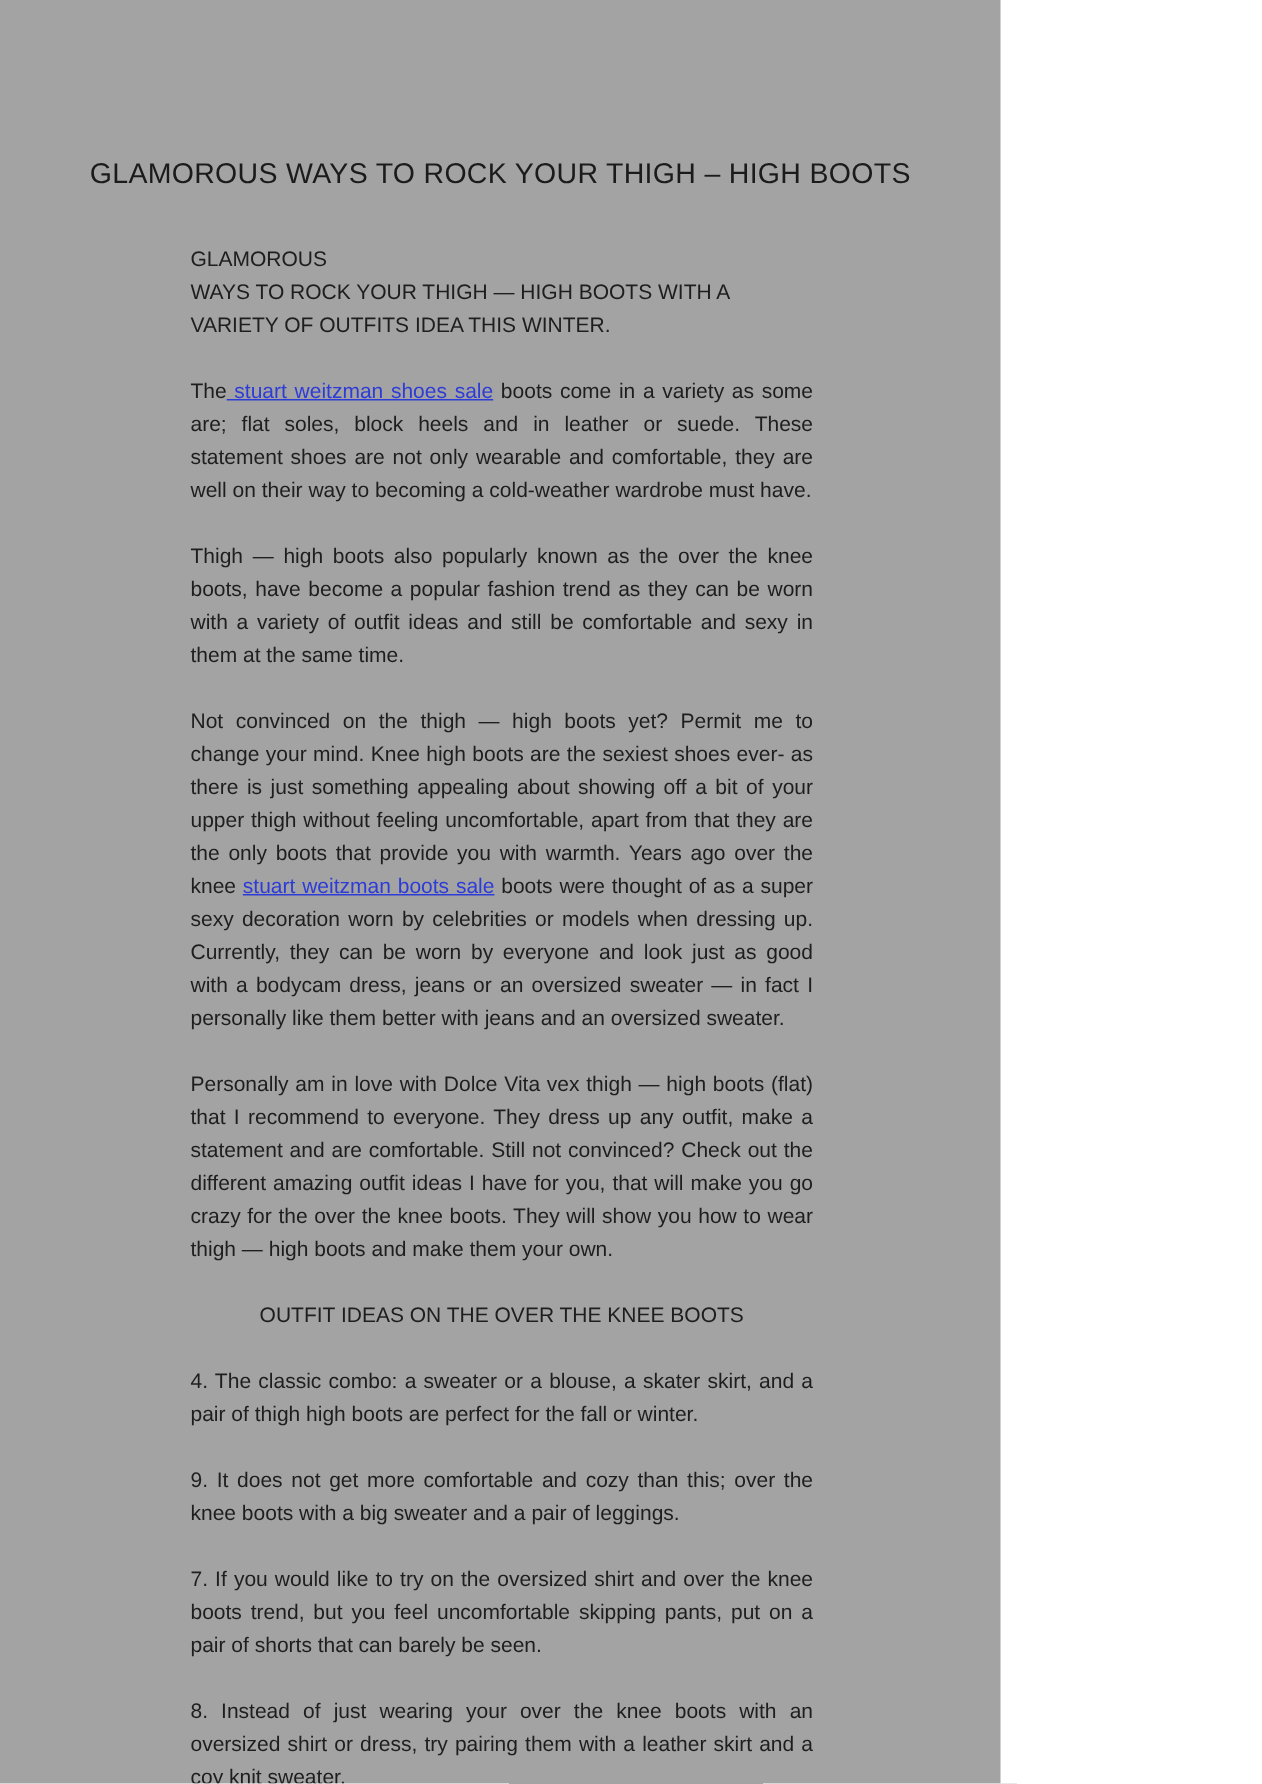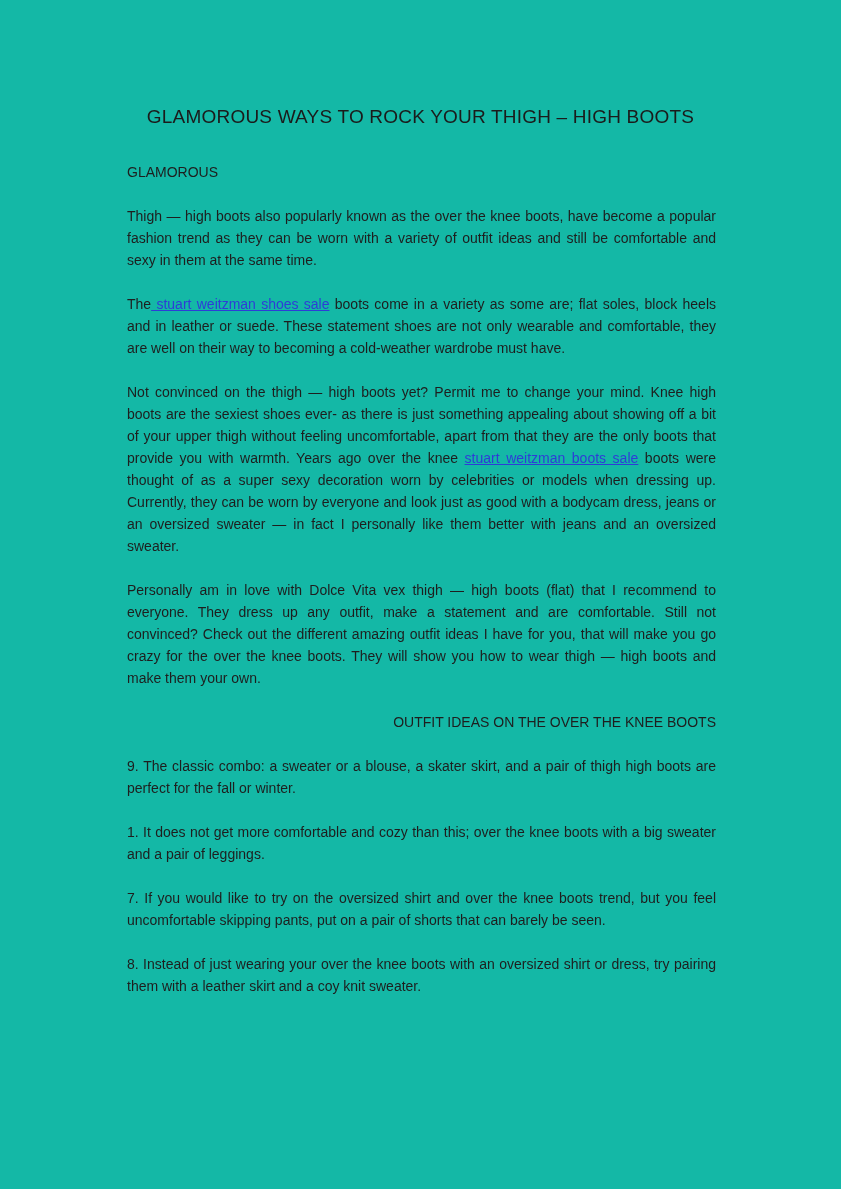--- a/index.html
+++ b/index.html
@@ -2,23 +2,23 @@
 <html><head>
 <meta charset="utf-8">
 <style>
   html, body {
     margin: 0;
     padding: 0;
     background: #ffffff;
   }
   .page {
     position: relative;
-    width: 841px;
+    width: 667px;
     height: 1189px;
-    background: #14b8a6;
+    background: #a3a3a3;
     overflow: hidden;
     font-family: "Liberation Sans", sans-serif;
     color: #1e1e1e;
   }
   .doc-title {
     margin: 106px 0 0 0;
     text-align: center;
     font-size: 19px;
     font-weight: 400;
     letter-spacing: 0.2px;
@@ -36,65 +36,66 @@
   }
   .intro .line {
     display: block;
   }
   p.para {
     margin: 22px 0 0 0;
     text-align: justify;
   }
   p.heading {
     margin: 22px 0 0 0;
-    text-align: right;
+    text-align: center;
   }
   a.doc-link {
     color: #2e3cd7;
     text-decoration: underline;
     cursor: pointer;
   }
 </style>
 </head>
 <body>
 
 <div class="page">
 
   <h1 class="doc-title">GLAMOROUS WAYS TO ROCK YOUR THIGH – HIGH BOOTS</h1>
 
   <div class="content">
 
     <div class="intro">
       <span class="line">GLAMOROUS</span>
+      <span class="line">WAYS TO ROCK YOUR THIGH — HIGH BOOTS WITH A VARIETY OF OUTFITS IDEA THIS WINTER.</span>
     </div>
 
     <p class="para">
-      <span>Thigh — high boots also popularly known as the over the knee boots, have become a popular fashion trend as they can be worn with a variety of outfit ideas and still be comfortable and sexy in them at the same time.</span>
+      <span>The</span><a class="doc-link"> stuart weitzman shoes sale</a><span> boots come in a variety as some are; flat soles, block heels and in leather or suede. These statement shoes are not only wearable and comfortable, they are well on their way to becoming a cold-weather wardrobe must have.</span>
     </p>
 
     <p class="para">
-      <span>The</span><a class="doc-link"> stuart weitzman shoes sale</a><span> boots come in a variety as some are; flat soles, block heels and in leather or suede. These statement shoes are not only wearable and comfortable, they are well on their way to becoming a cold-weather wardrobe must have.</span>
+      <span>Thigh — high boots also popularly known as the over the knee boots, have become a popular fashion trend as they can be worn with a variety of outfit ideas and still be comfortable and sexy in them at the same time.</span>
     </p>
 
     <p class="para">
       <span>Not convinced on the thigh — high boots yet? Permit me to change your mind. Knee high boots are the sexiest shoes ever- as there is just something appealing about showing off a bit of your upper thigh without feeling uncomfortable, apart from that they are the only boots that provide you with warmth. Years ago over the knee </span><a class="doc-link">stuart weitzman boots sale</a><span> boots were thought of as a super sexy decoration worn by celebrities or models when dressing up. Currently, they can be worn by everyone and look just as good with a bodycam dress, jeans or an oversized sweater — in fact I personally like them better with jeans and an oversized sweater.</span>
     </p>
 
     <p class="para">
       <span>Personally am in love with Dolce Vita vex thigh — high boots (flat) that I recommend to everyone. They dress up any outfit, make a statement and are comfortable. Still not convinced? Check out the different amazing outfit ideas I have for you, that will make you go crazy for the over the knee boots. They will show you how to wear thigh — high boots and make them your own.</span>
     </p>
 
     <p class="heading">OUTFIT IDEAS ON THE OVER THE KNEE BOOTS</p>
 
     <p class="para">
-      <span>9. The classic combo: a sweater or a blouse, a skater skirt, and a pair of thigh high boots are perfect for the fall or winter.</span>
+      <span>4. The classic combo: a sweater or a blouse, a skater skirt, and a pair of thigh high boots are perfect for the fall or winter.</span>
     </p>
 
     <p class="para">
-      <span>1. It does not get more comfortable and cozy than this; over the knee boots with a big sweater and a pair of leggings.</span>
+      <span>9. It does not get more comfortable and cozy than this; over the knee boots with a big sweater and a pair of leggings.</span>
     </p>
 
 
     <p class="para">
       <span>7. If you would like to try on the oversized shirt and over the knee boots trend, but you feel uncomfortable skipping pants, put on a pair of shorts that can barely be seen.</span>
     </p>
 
     <p class="para">
       <span>8. Instead of just wearing your over the knee boots with an oversized shirt or dress, try pairing them with a leather skirt and a coy knit sweater.</span>
     </p>

